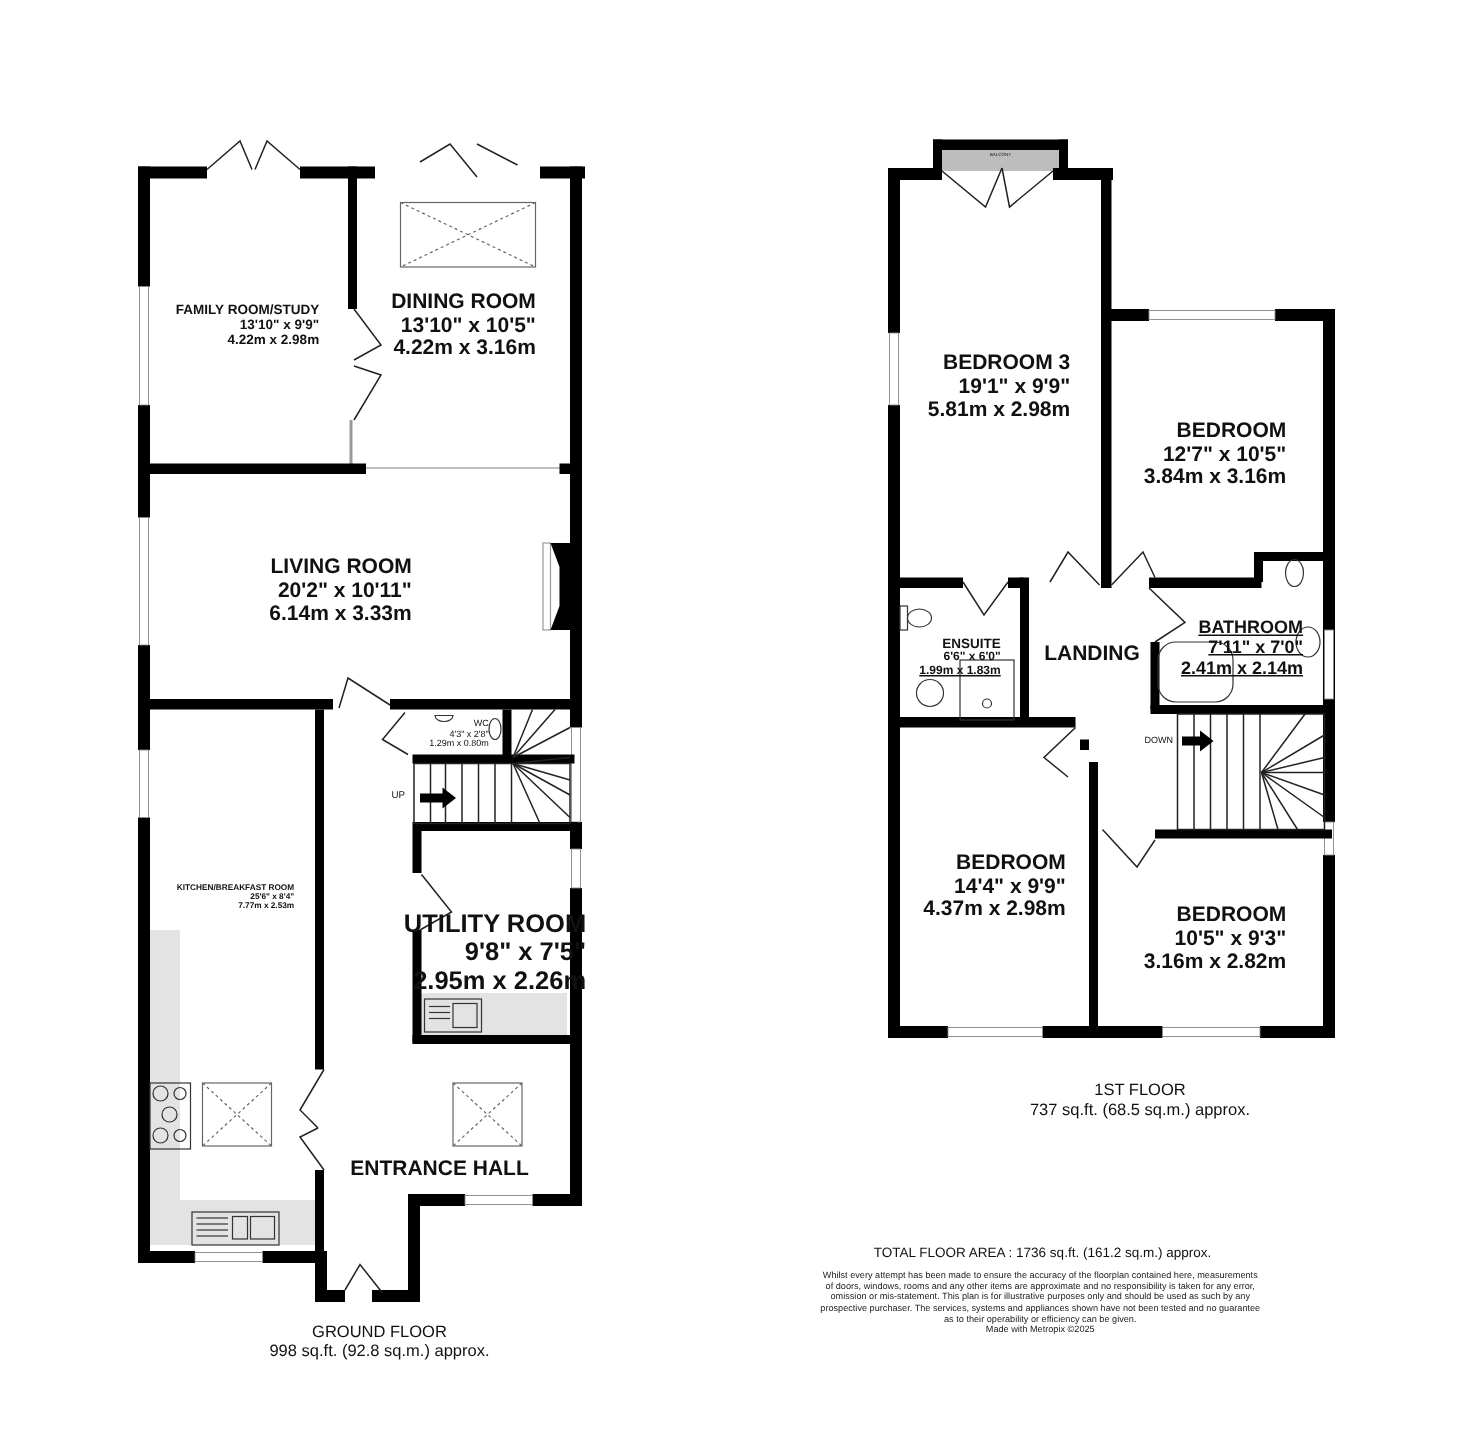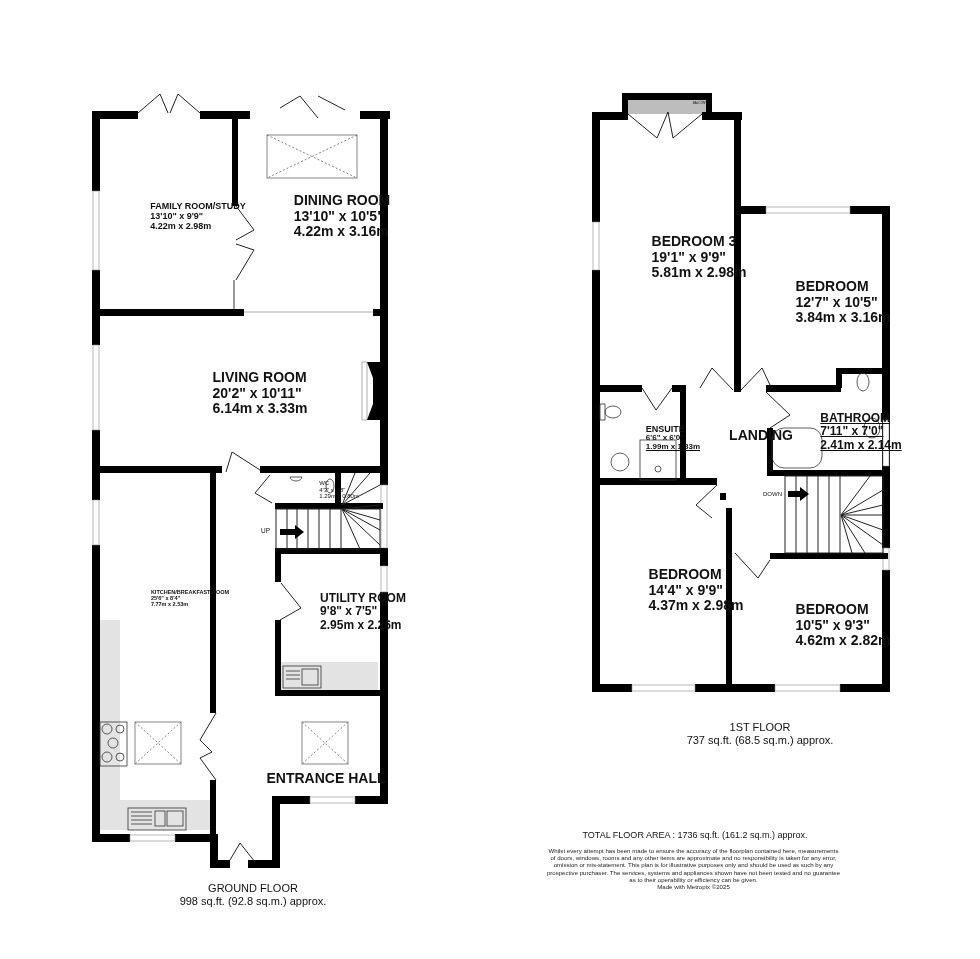--- a/index.html
+++ b/index.html
@@ -1,18 +1,18 @@
 <!DOCTYPE html>
 <html><head>
 <meta charset="utf-8">
 <style>
   html, body { margin:0; padding:0; background:#ffffff; }
   body { width:980px; height:959px; position:relative; overflow:hidden; font-family:"Liberation Sans", sans-serif; color:#111; }
   svg.plan { position:absolute; left:0; top:0; }
-  .lbl { position:absolute; text-align:left; font-weight:bold; line-height:1.12; color:#111; white-space:nowrap; transform:translateX(-50%);margin-left:33px; }
+  .lbl { position:absolute; text-align:right; font-weight:bold; line-height:1.12; color:#111; white-space:nowrap; transform:translateX(-50%); }
   .lbl .n, .lbl .i, .lbl .m { display:block; }
   .big { font-size:14px; }
   .small { font-size:9px; }
   .tiny { font-size:6px; }
   .xtiny { font-size:3px; }
   .floorcap { position:absolute; text-align:center; font-size:11px; line-height:1.15; transform:translateX(-50%); white-space:nowrap; }
   .floorcap span { display:block; }
   .total { position:absolute; left:695px; top:830px; transform:translateX(-50%); font-size:9px; white-space:nowrap; }
   .disc { position:absolute; left:502px; top:847px; width:383px; font-size:6.1px; line-height:1.18; text-align:center; color:#222; }
   .disc span { display:block; }
@@ -265,21 +265,21 @@
 <div class="lbl tiny" style="left:306px; top:480px; font-weight:normal;">
   <span class="n">WC</span>
   <span class="i">4'3"  x 2'8"</span>
   <span class="m">1.29m  x 0.80m</span>
 </div>
 <div class="lbl" style="left:157px; top:589px; font-size:5.5px;">
   <span class="n">KITCHEN/BREAKFAST ROOM</span>
   <span class="i">25'6"  x 8'4"</span>
   <span class="m">7.77m  x 2.53m</span>
 </div>
-<div class="lbl" style="left:330px; top:592px; font-size:12px;">
+<div class="lbl" style="left:330px; top:606px; font-size:17px;">
   <span class="n">UTILITY ROOM</span>
   <span class="i">9'8"  x 7'5"</span>
   <span class="m">2.95m  x 2.26m</span>
 </div>
 <div class="lbl big" style="left:293px; top:771px;">
   <span class="n">ENTRANCE HALL</span>
 </div>
 <div class="stairlbl" style="left:261px; top:527px;">UP</div>
 
 <div class="floorcap" style="left:253px; top:882px;">
@@ -314,21 +314,21 @@
   <span class="m">2.41m  x 2.14m</span>
 </div>
 <div class="lbl big" style="left:663px; top:567px;">
   <span class="n">BEDROOM</span>
   <span class="i">14'4"  x 9'9"</span>
   <span class="m">4.37m  x 2.98m</span>
 </div>
 <div class="lbl big" style="left:810px; top:602px;">
   <span class="n">BEDROOM</span>
   <span class="i">10'5"  x 9'3"</span>
-  <span class="m">4.62m  x 2.82m</span>
+  <span class="m">3.16m  x 2.82m</span>
 </div>
 <div class="stairlbl" style="left:763px; top:491px; font-size:6px;">DOWN</div>
 
 <div class="floorcap" style="left:760px; top:721px;">
   <span>1ST FLOOR</span>
   <span>737 sq.ft. (68.5 sq.m.) approx.</span>
 </div>
 
 <div class="total">TOTAL FLOOR AREA : 1736 sq.ft. (161.2 sq.m.) approx.</div>
 <div class="disc">

